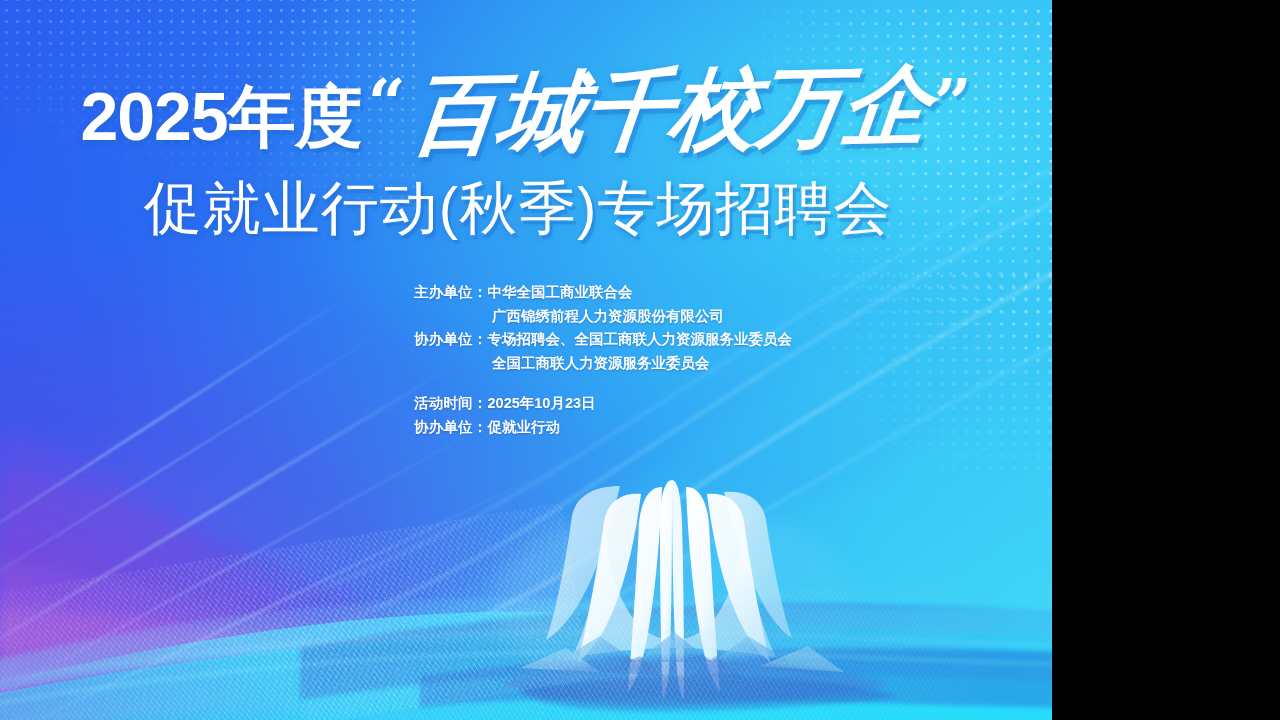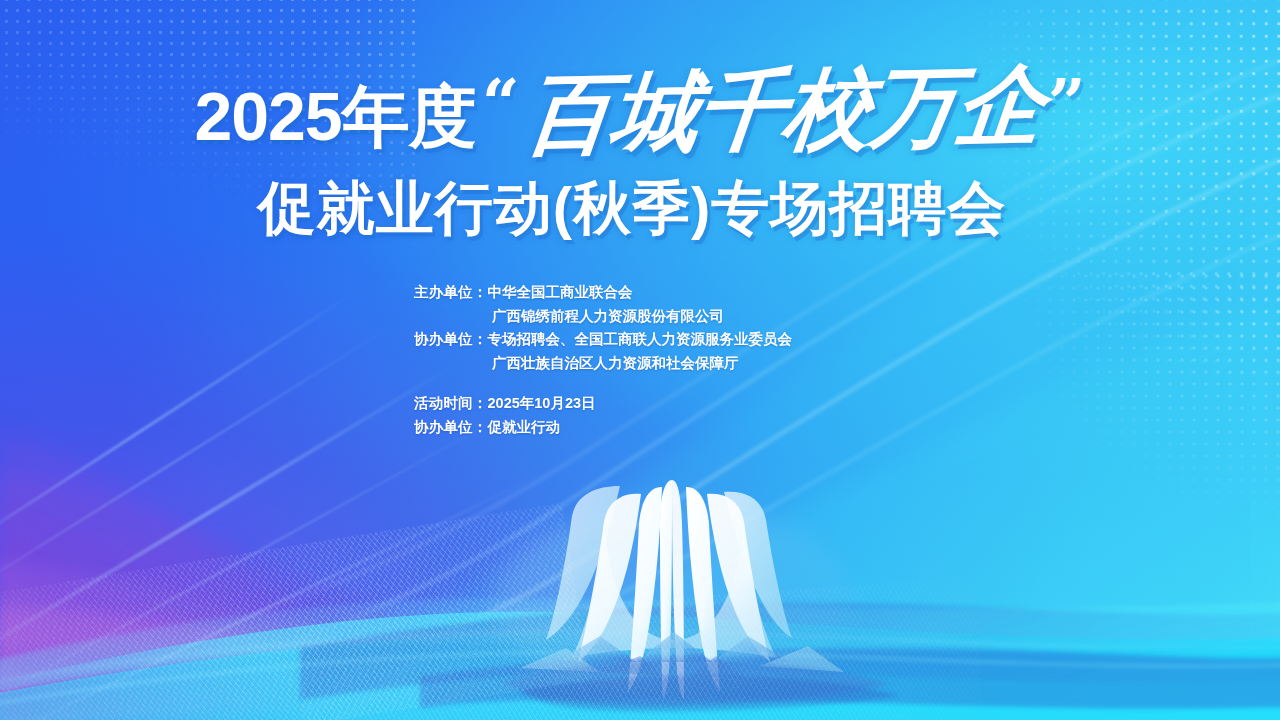--- a/index.html
+++ b/index.html
@@ -1,21 +1,21 @@
 <!DOCTYPE html>
 <html><head>
 <meta charset="utf-8">
 <title>招聘会海报</title>
 <style>
   * { margin:0; padding:0; box-sizing:border-box; }
   html,body { width:1280px; height:720px; overflow:hidden; background:#000; }
 
   .poster{
     position:relative;
-    width:1280px; height:720px;
+    width:1052px; height:720px;
     overflow:hidden;
     font-family:"Liberation Sans","DejaVu Sans",sans-serif;
     background:
       radial-gradient(120% 95% at 86% 18%, rgba(64,214,248,0.95) 0%, rgba(52,196,247,0.55) 26%, rgba(40,150,243,0.12) 52%, rgba(0,0,0,0) 70%),
       radial-gradient(110% 100% at 4% 88%, rgba(150,60,230,0.60) 0%, rgba(96,62,224,0.40) 30%, rgba(40,90,240,0.05) 58%, rgba(0,0,0,0) 75%),
       linear-gradient(118deg, #2a5ef0 0%, #2a68f2 20%, #2f8bf2 44%, #33aef5 64%, #3dcbf8 82%, #45dcf9 100%);
   }
 
   
   .layer{ position:absolute; inset:0; pointer-events:none; }
@@ -109,21 +109,21 @@
     font-size:66px; font-weight:bold; color:#fff; line-height:1;
     font-family:"DejaVu Serif","Liberation Serif",serif;
     text-shadow:3px 4px 0 rgba(28,120,215,.38);
     align-self:flex-start; padding-top:4px;
   }
   .quote.close{ align-self:flex-start; }
 
   .subtitle{
     position:absolute; left:0; right:16px; top:176px;
     text-align:center; white-space:nowrap;
-    font-size:58px; font-weight:bold; color:#ffffff; letter-spacing:1px;
+    font-size:58px; font-weight:normal; color:#ffffff; letter-spacing:1px;
     line-height:1.12;
     text-shadow:3px 4px 0 rgba(30,110,210,.36), 0 2px 7px rgba(20,80,180,.28);
   }
 
   .details{
     position:absolute; left:414px; top:281px;
     font-size:14.5px; line-height:23.5px; color:#ffffff;
     text-shadow:0 1px 2px rgba(20,70,160,.40);
     font-weight:bold;
   }
@@ -304,21 +304,21 @@
       </span>
 
       <span class="row indent">
         <span>广西锦绣前程人力资源股份有限公司</span>
       </span>
 
       <span class="row">
         <span class="lbl">协办单位：</span><span>专场招聘会、全国工商联人力资源服务业委员会</span>
       </span>
       <span class="row indent">
-        <span>广西壮族自治区人力资源和社会保障厅</span>
+        <span>全国工商联人力资源服务业委员会</span>
       </span>
 
       <span class="gap"></span>
 
       <span class="row">
         <span class="lbl">活动时间：</span><span>2025年10月23日</span>
       </span>
       <span class="row">
         <span class="lbl">协办单位：</span><span>促就业行动</span>
       </span>

